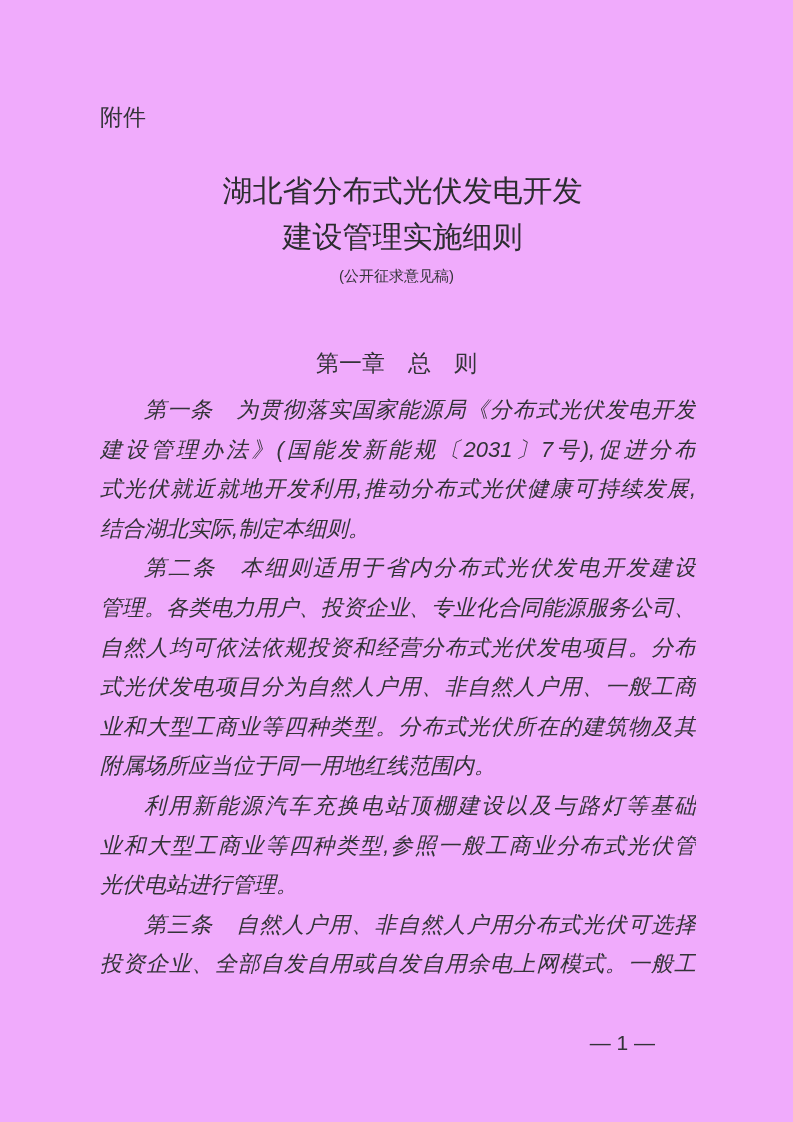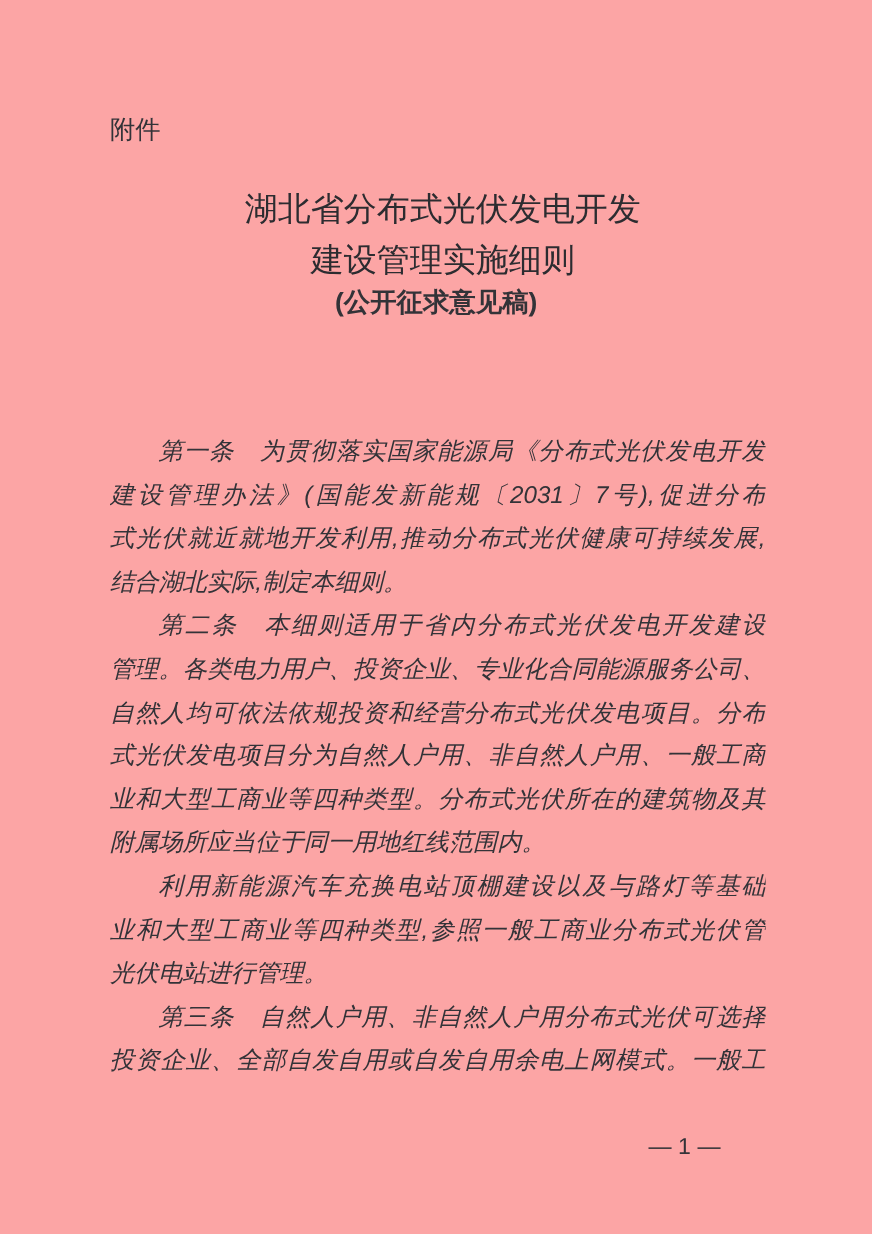--- a/index.html
+++ b/index.html
@@ -4,21 +4,21 @@
 <style>
   html, body {
     margin: 0;
     padding: 0;
     background: #ffffff;
   }
   .page {
     position: relative;
     width: 793px;
     height: 1122px;
-    background: #fca5a5;
+    background: #f0abfc;
     overflow: hidden;
     color: #333338;
     font-family: "Liberation Sans", sans-serif;
   }
   .attachment {
     position: absolute;
     left: 100px;
     top: 100px;
     font-size: 23px;
     line-height: 34px;
@@ -35,23 +35,22 @@
     color: #2c2c30;
   }
   .doc-title-line1 { top: 168px; }
   .doc-title-line2 { top: 214px; }
   .doc-subtitle {
     position: absolute;
     left: 0;
     right: 0;
     top: 257px;
     text-align: center;
-    font-size: 24px;
+    font-size: 15px;
     line-height: 38px;
-    font-weight: bold;
   }
   .chapter-heading {
     position: absolute;
     left: 0;
     right: 0;
     top: 344px;
     text-align: center;
     font-size: 23px;
     line-height: 38px;
   }
@@ -92,20 +91,21 @@
 <div class="page">
 
   <div class="attachment">附件</div>
 
   <div class="doc-title-line1">湖北省分布式光伏发电开发</div>
 
   <div class="doc-title-line2">建设管理实施细则</div>
 
   <div class="doc-subtitle">(公开征求意见稿)</div>
 
+  <div class="chapter-heading">第一章　总　则</div>
 
   <div class="body-text">
     <div class="line indent">第一条　为贯彻落实国家能源局《分布式光伏发电开发</div>
     <div class="line">建设管理办法》(国能发新能规〔2031〕7号),促进分布</div>
     <div class="line">式光伏就近就地开发利用,推动分布式光伏健康可持续发展,</div>
     <div class="line short">结合湖北实际,制定本细则。</div>
     <div class="line indent">第二条　本细则适用于省内分布式光伏发电开发建设</div>
     <div class="line">管理。各类电力用户、投资企业、专业化合同能源服务公司、</div>
     <div class="line">自然人均可依法依规投资和经营分布式光伏发电项目。分布</div>
     <div class="line">式光伏发电项目分为自然人户用、非自然人户用、一般工商</div>

